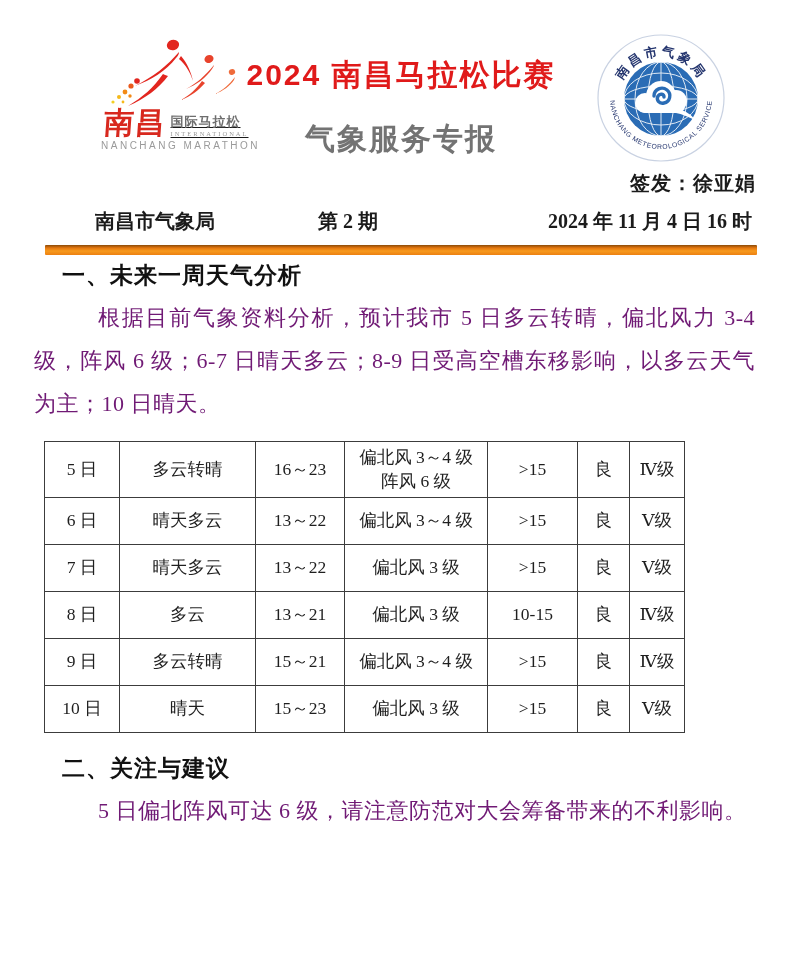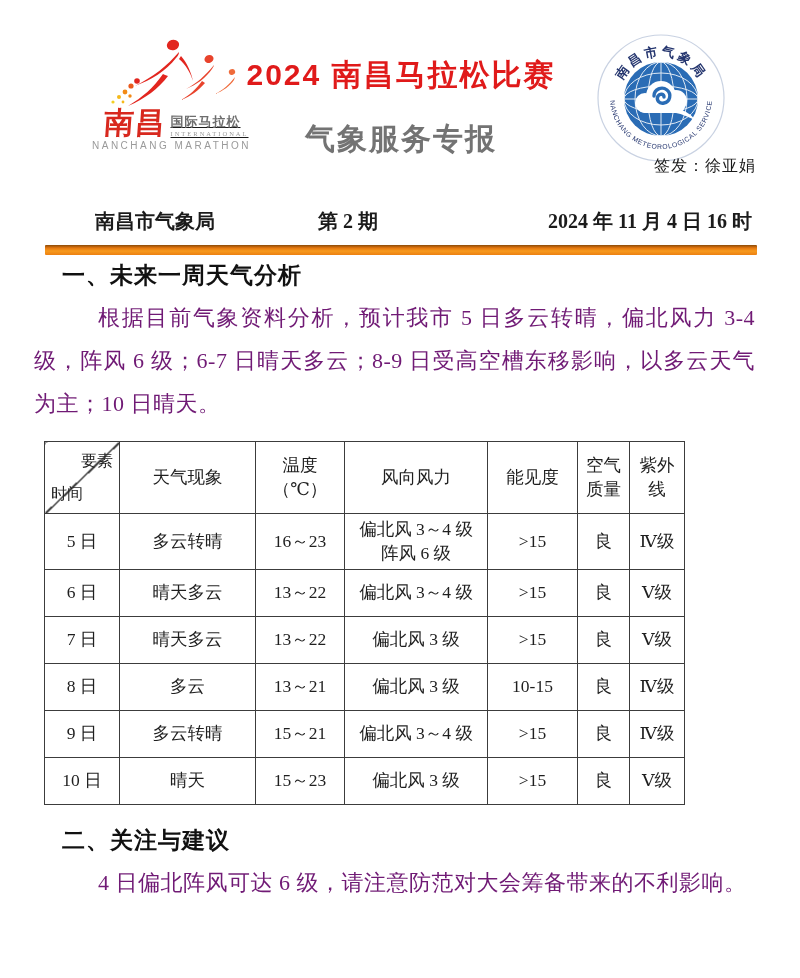--- a/index.html
+++ b/index.html
@@ -14,31 +14,31 @@
   
   .header { position:relative; height:244px; }
 
   .marathon-logo { position:absolute; left:92px; top:36px; width:168px; }
   .marathon-logo svg { display:block; margin:0 auto; }
   .ml-textrow { display:flex; align-items:flex-end; justify-content:center; gap:5px; margin-top:-6px; }
   .ml-cn { font-size:30px; font-weight:900; color:#d8281e; transform:skewX(-4deg); line-height:1; letter-spacing:1px; }
   .ml-sub { display:flex; flex-direction:column; align-items:flex-start;text-decoration:underline; }
   .ml-sub-cn { font-size:13px; font-weight:700; color:#6e6e6e; letter-spacing:1px; line-height:1.1; }
   .ml-sub-en { font-size:6.5px; color:#9a9a9a; letter-spacing:2px; line-height:1.3; }
-  .ml-en { text-align:left; font-size:10px; color:#9a9a9a; letter-spacing:2.5px; margin-top:2px;
+  .ml-en { text-align:right; font-size:10px; color:#9a9a9a; letter-spacing:2.5px; margin-top:2px;
            font-family:"Liberation Sans","DejaVu Sans",sans-serif; }
 
   .doc-title { position:absolute; left:215px; top:60px; width:372px; text-align:center;
                font-family:"Liberation Sans","DejaVu Sans",sans-serif; }
   .doc-title .t1, .doc-title .t2 { font-weight:900; font-size:30px; letter-spacing:2px; line-height:1; }
   .doc-title .t2 { margin-top:34px; }
 
   .met-logo { position:absolute; left:596px; top:33px; width:130px; height:130px; }
 
-  .issuer { position:absolute; right:44px; top:156px; font-size:16px; font-weight:400; letter-spacing:1px; }
+  .issuer { position:absolute; right:44px; top:170px; font-size:20px; font-weight:700; letter-spacing:1px; }
 
   .info-row { position:absolute; top:208px; left:0; right:0;
               display:flex; justify-content:space-between; align-items:baseline;
               padding:0 48px 0 95px; font-size:20px; font-weight:700; }
   .info-row .mid { position:absolute; left:318px; }
 
   .rule { position:absolute; top:245px; left:45px; width:712px; height:10px;
           border-radius:1px;
           background:linear-gradient(180deg,#8a4a08 0%,#e5770f 30%,#f79a1e 60%,#ec8012 100%); }
 
@@ -177,41 +177,20 @@
       <colgroup>
         <col style="width:75px">
           <col style="width:136px">
           <col style="width:89px">
         <col style="width:143px">
           <col style="width:90px">
           <col style="width:52px">
           <col style="width:55px">
       </colgroup>
       <tbody>
-          <tr class="hd">
-        <td class="corner">
-          <span class="c-top">要素</span>
-          <span class="c-bot">时间</span>
-        </td>
-        <td>天气现象</td>
-        <td>
-          <div>温度</div>
-              <div>（℃）</div>
-        </td>
-        <td>风向风力</td>
-        <td>能见度</td>
-        <td>
-          <div>空气</div>
-              <div>质量</div>
-        </td>
-        <td>
-          <div>紫外</div>
-              <div>线</div>
-        </td>
-      </tr>
       <tr class="r1">
         <td>5 日</td>
         <td>多云转晴</td>
         <td>16～23</td>
         <td>
           <div>偏北风 3～4 级</div>
               <div>阵风 6 级</div>
         </td>
         <td>&gt;15</td>
         <td>良</td>
@@ -259,16 +238,16 @@
         <td>15～23</td>
         <td>偏北风 3 级</td>
         <td>&gt;15</td>
         <td>良</td>
         <td>Ⅴ级</td>
       </tr>
     </tbody>
       </table>
 
     <div class="sec-heading sec2">二、关注与建议</div>
-    <div class="para">4 日偏北阵风可达 6 级，请注意防范对大会筹备带来的不利影响。</div>
+    <div class="para">5 日偏北阵风可达 6 级，请注意防范对大会筹备带来的不利影响。</div>
 
   </div>
 </div>
 
 </body></html>

